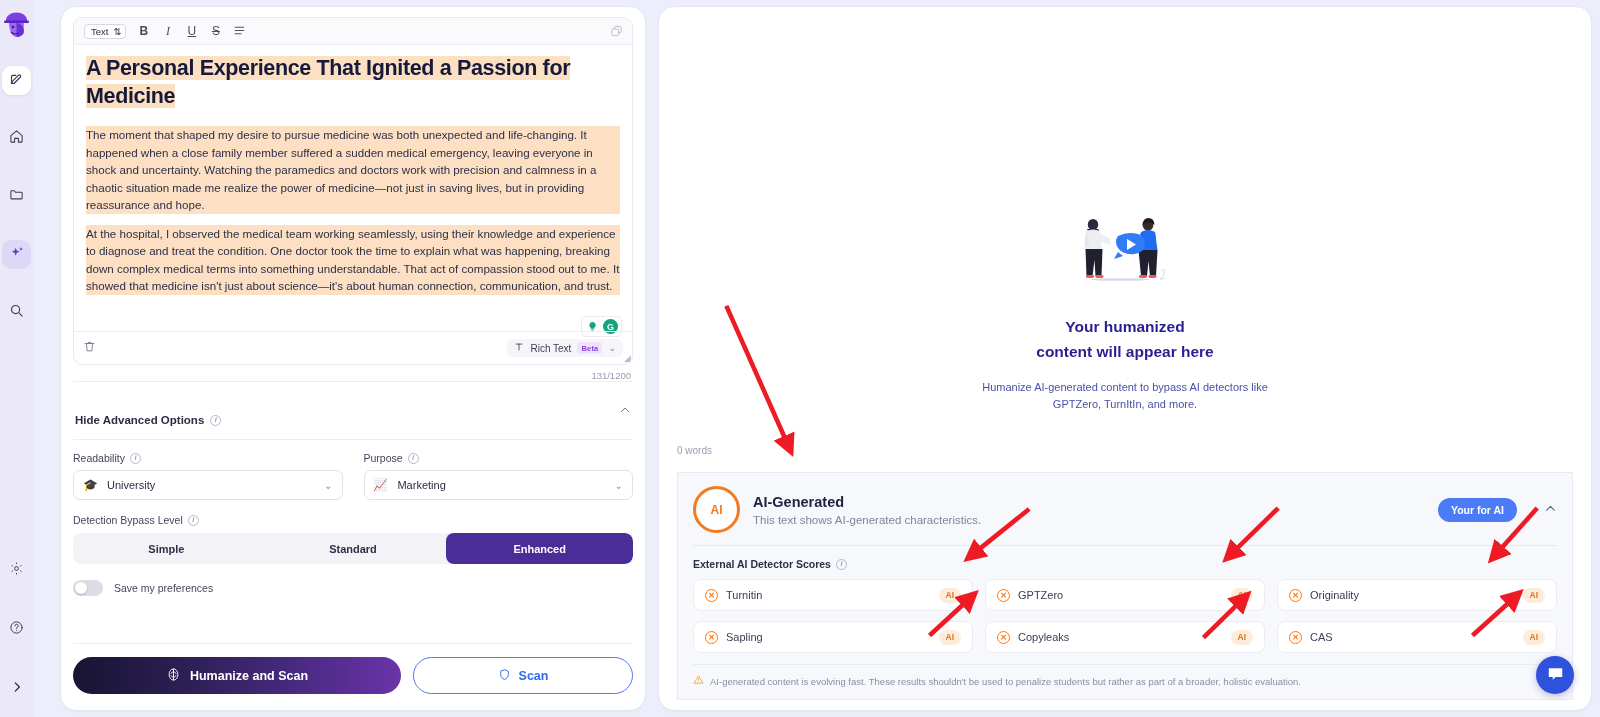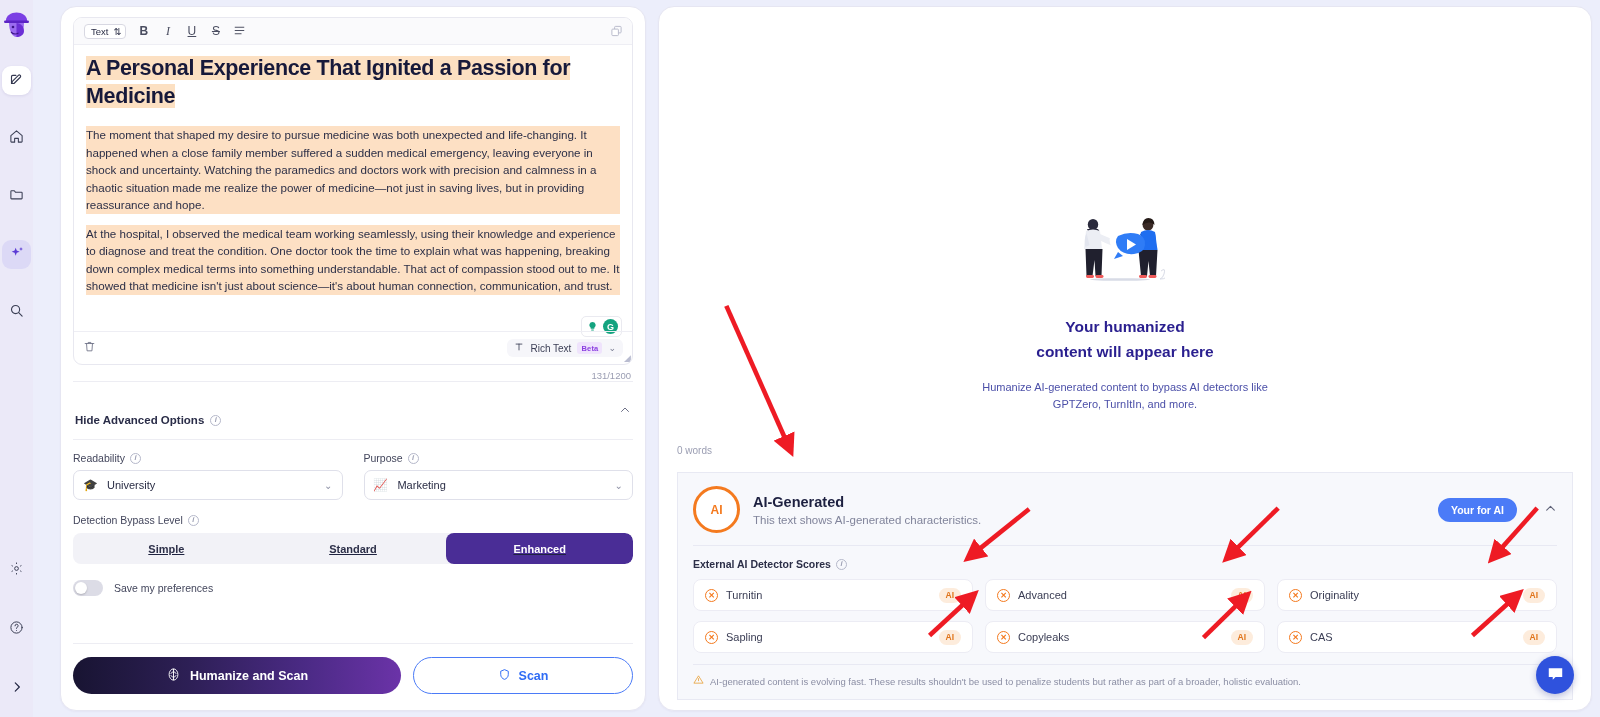--- a/index.html
+++ b/index.html
@@ -115,21 +115,21 @@
   .select-box {
     height: 30px; border: 1px solid #dfe0ea; border-radius: 7px; background: #fff;
     display: flex; align-items: center; padding: 0 9px; gap: 9px; cursor: pointer;
     font-size: 11px; color: #2a2d45;
   }
   .select-box .sb-ico { font-size: 12px; line-height:1; }
   .select-box .sb-chev { margin-left: auto; color: #8e91a6; font-size: 10px; }
 
   .bypass-label { font-size: 10.5px; color: #43465c; margin: 14px 0 7px 0; display:flex; align-items:center; gap:5px;}
   .seg {
-    display: flex; background: #f2f2f7; border-radius: 8px; height: 31px; overflow: hidden; text-decoration: underline;
+    display: flex; background: #f2f2f7; border-radius: 8px; height: 31px; overflow: hidden;
   }
   .seg-item {
     flex: 1; display: flex; align-items: center; justify-content: center;
     font-size: 11px; font-weight: 700; color: #2d3049; cursor: pointer;
   }
   .seg-item.on { background: #4a2d96; color: #fff; border-radius: 8px; }
 
   .pref-row { display: flex; align-items: center; gap: 11px; margin: 16px 0 0 0; }
   .toggle {
     width: 30px; height: 16px; border-radius: 10px; background: #dcdce6;
@@ -527,21 +527,21 @@
         </div>
 
         <div class="det-grid">
           <div class="det-card">
             <span class="det-x">✕</span>
             <span class="det-name">Turnitin</span>
             <span class="det-badge">AI</span>
           </div>
           <div class="det-card">
             <span class="det-x">✕</span>
-            <span class="det-name">Advanced</span>
+            <span class="det-name">GPTZero</span>
             <span class="det-badge">AI</span>
           </div>
           <div class="det-card">
             <span class="det-x">✕</span>
             <span class="det-name">Originality</span>
             <span class="det-badge">AI</span>
           </div>
           <div class="det-card">
             <span class="det-x">✕</span>
             <span class="det-name">Sapling</span>

